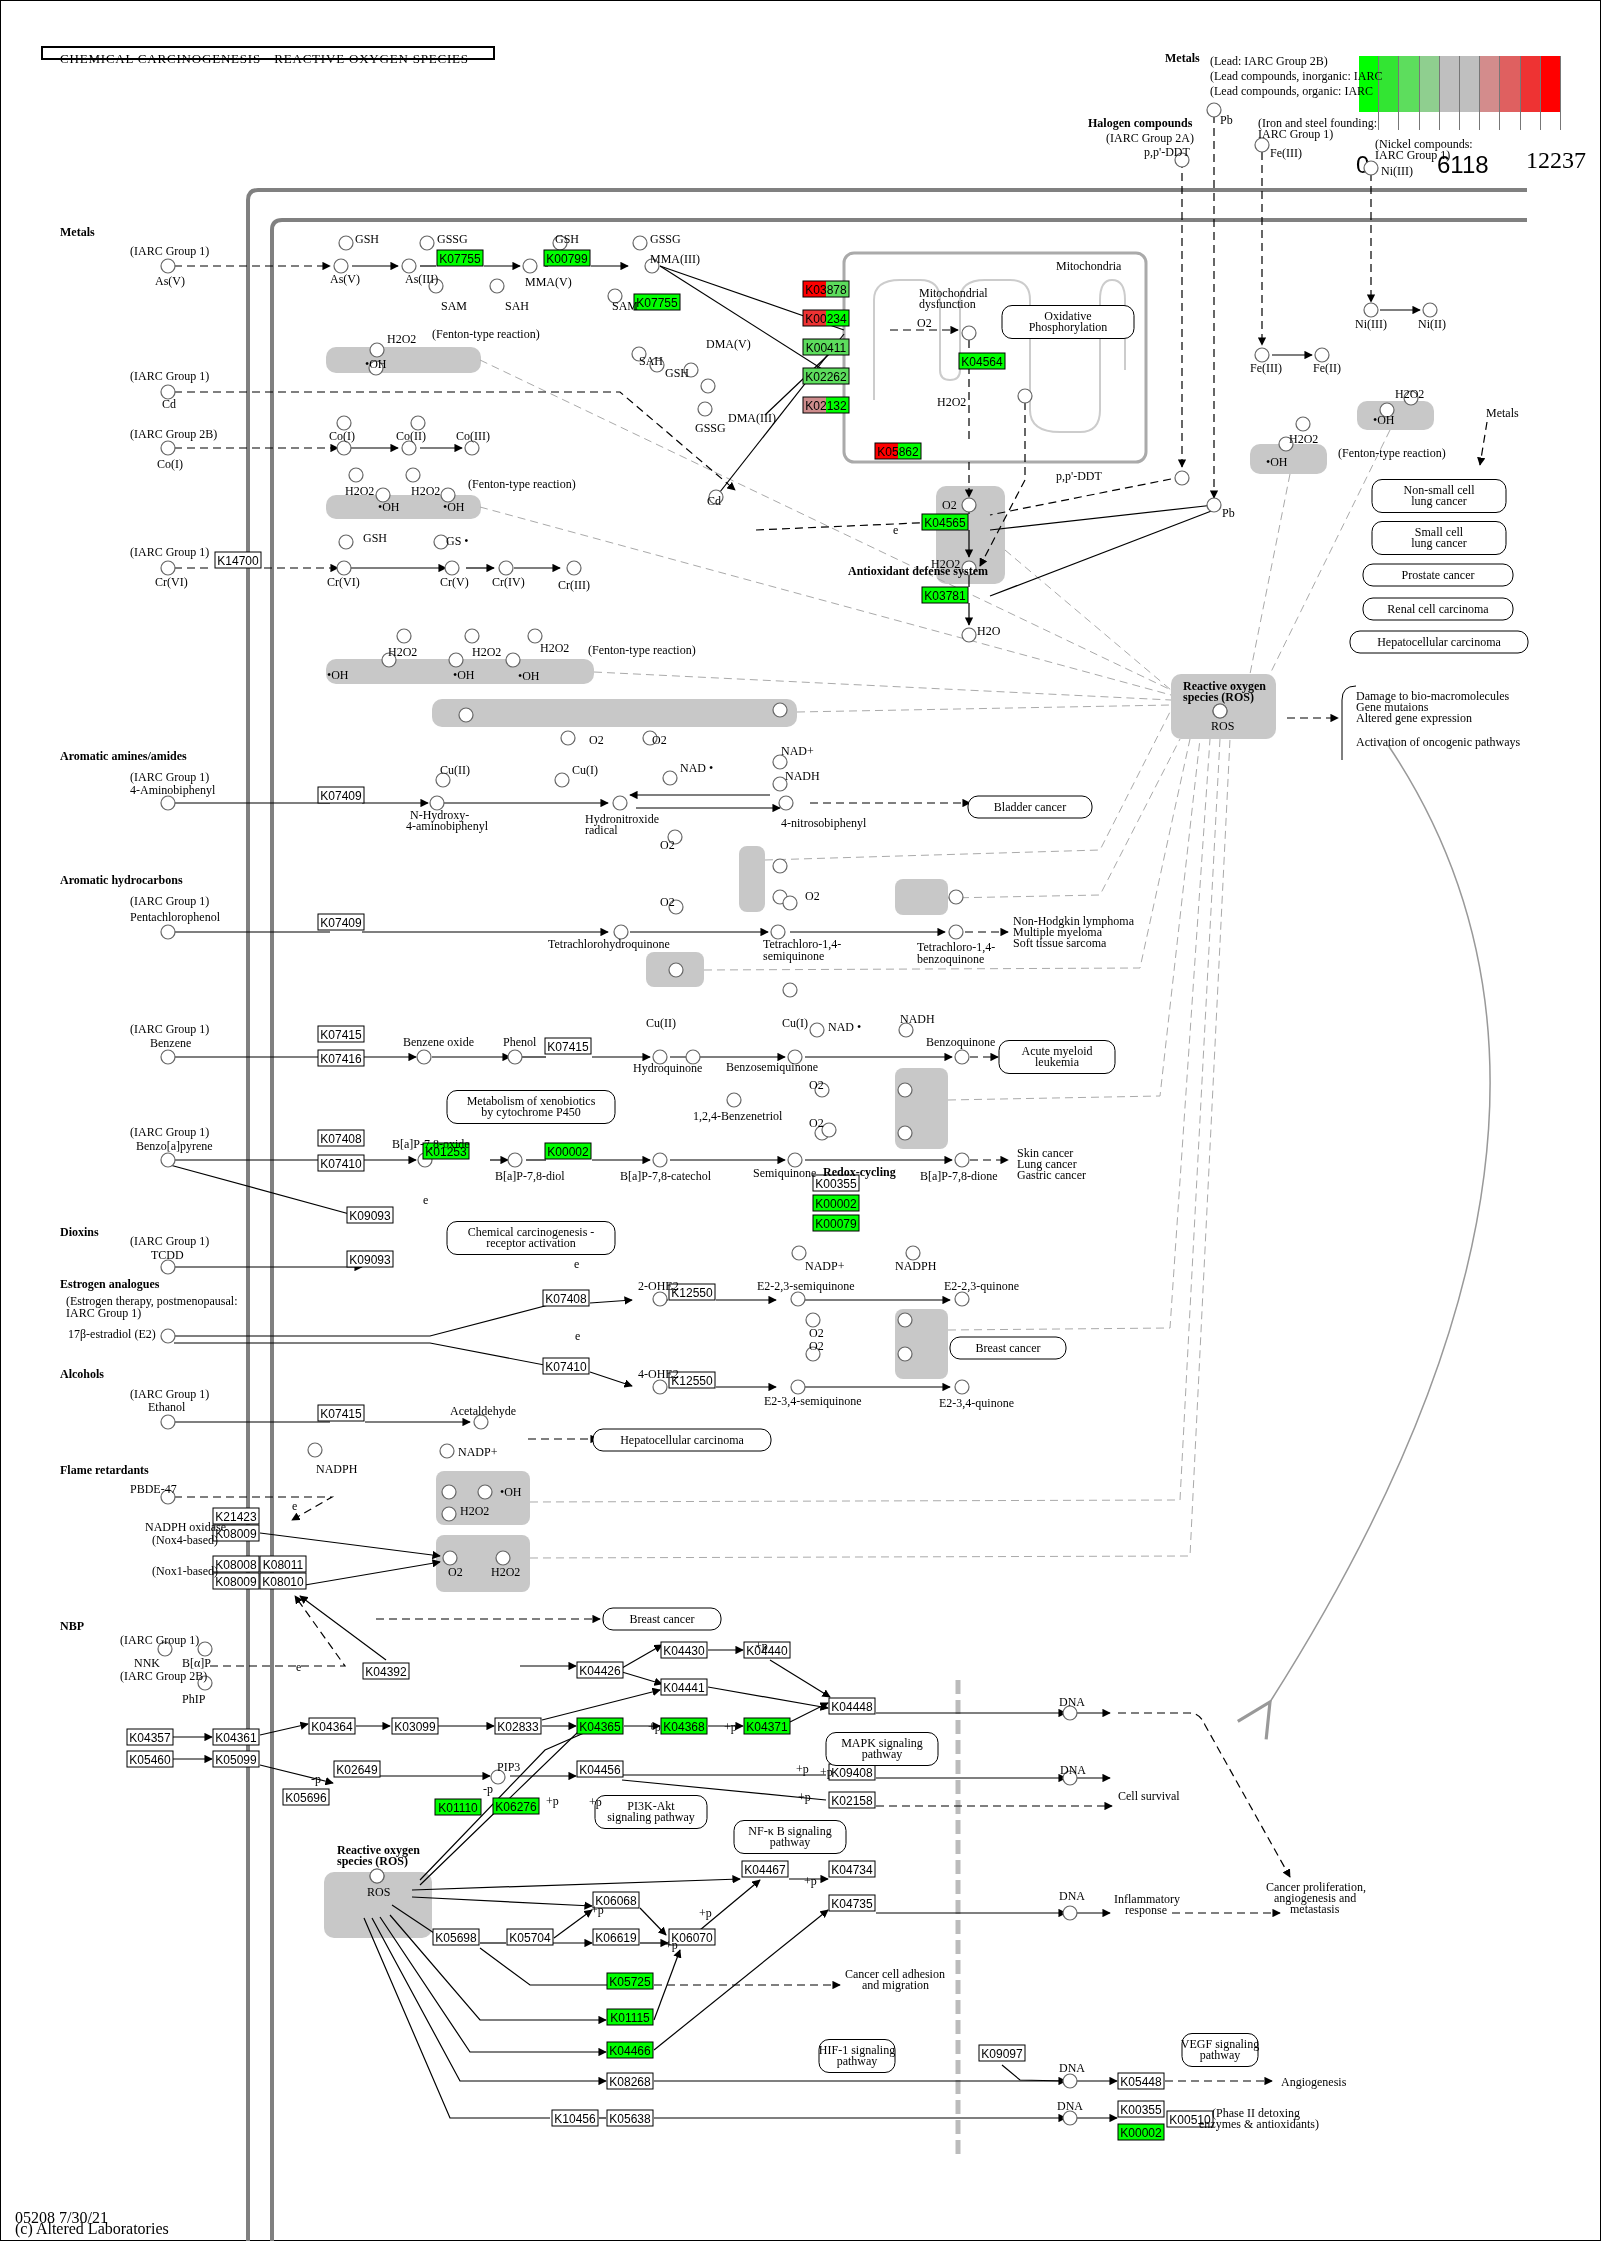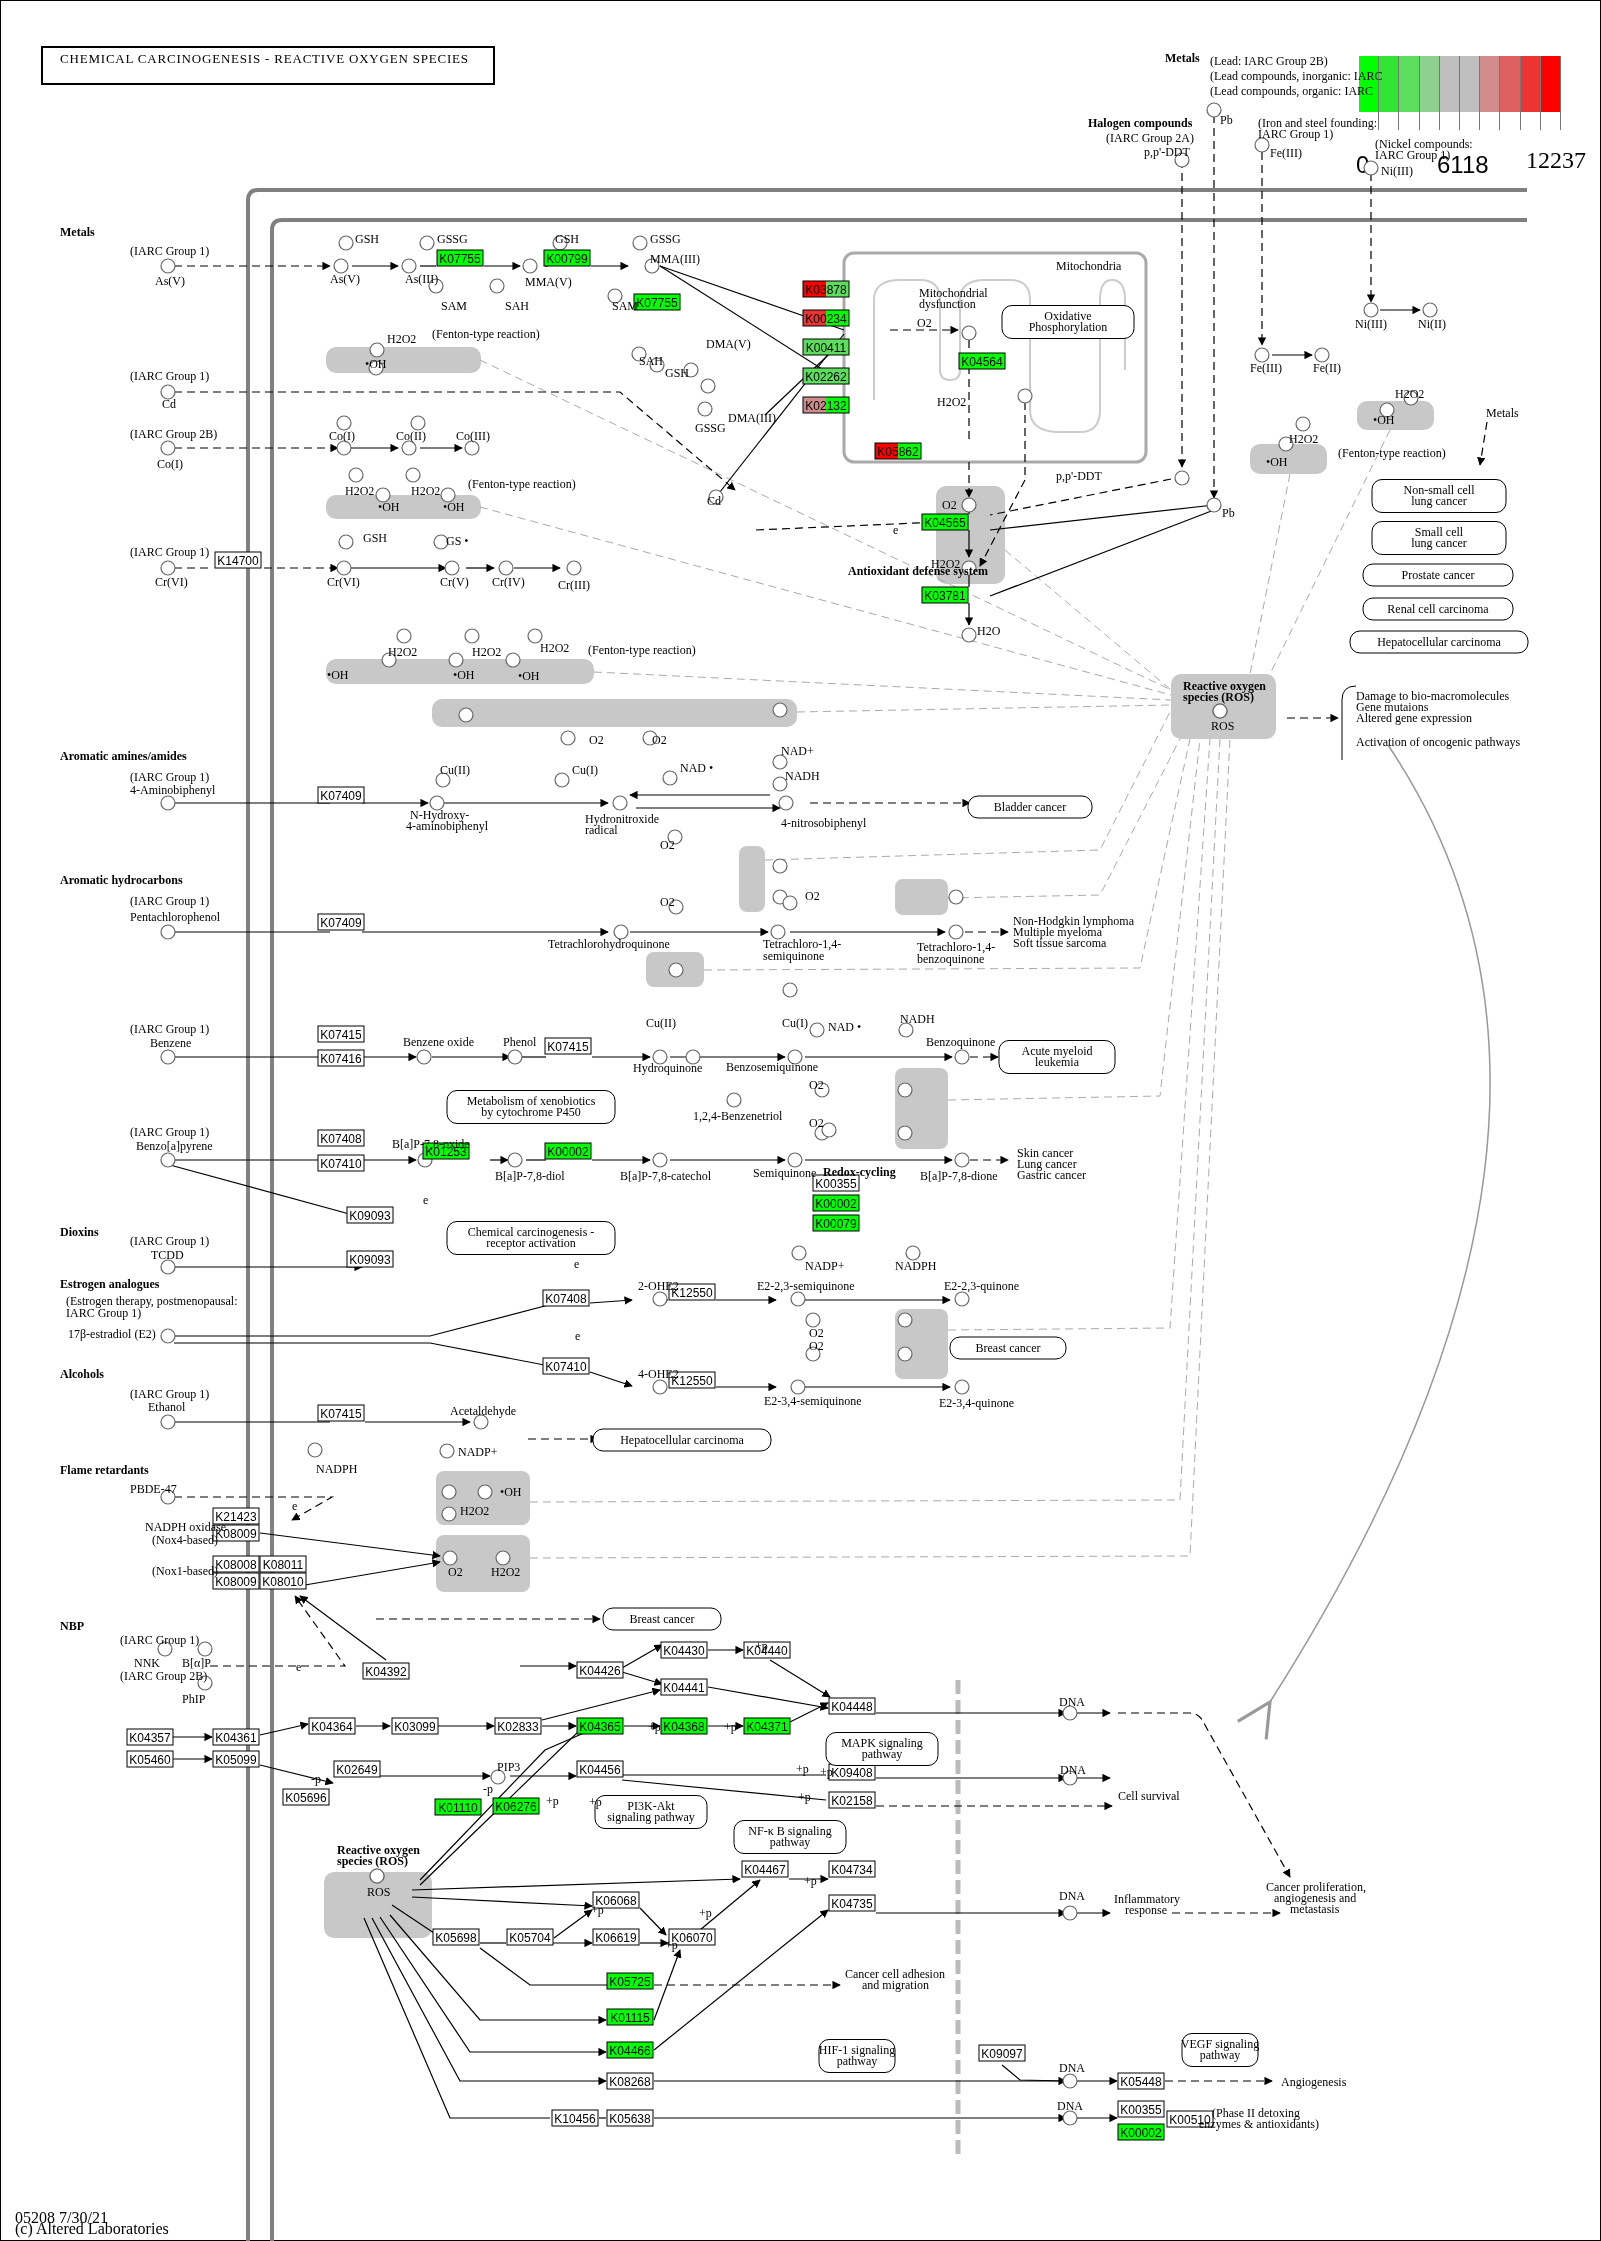--- a/index.html
+++ b/index.html
@@ -16,21 +16,21 @@
   .dl{stroke:#000;stroke-width:1.2;fill:none;stroke-dasharray:8 5;}
   .gl{stroke:#aaa;stroke-width:1;fill:none;stroke-dasharray:8 5;}
   .grp{fill:#c8c8c8;}
   .pbox{fill:#fff;stroke:#000;stroke-width:1;}
 </style>
 </head>
 <body>
 
 <div id="frame"></div>
 
-<div style="position:absolute;left:41px;top:46px;width:454px;height:39px;border:2px solid #000;box-sizing:border-box;">
+<div style="position:absolute;left:41px;top:46px;width:454px;height:14px;border:2px solid #000;box-sizing:border-box;">
   <span class="title" style="position:absolute;left:17px;top:3px;font-size:13px;letter-spacing:0.8px;font-family:'Liberation Serif',serif;">CHEMICAL CARCINOGENESIS - REACTIVE OXYGEN SPECIES</span>
 </div>
 
 <div style="position:absolute;left:1359px;top:56px;width:203px;height:92px;">
   <div id="legend-bar" style="position:absolute;left:0;top:0;width:202px;height:56px;display:flex;">
       <div style="flex: 1 1 0%; height: 100%; background: rgb(0, 255, 0); border-right: 1px solid rgb(119, 119, 119);"></div>
       <div style="flex: 1 1 0%; height: 100%; background: rgb(51, 229, 51); border-right: 1px solid rgb(119, 119, 119);"></div>
       <div style="flex: 1 1 0%; height: 100%; background: rgb(93, 221, 93); border-right: 1px solid rgb(119, 119, 119);"></div>
       <div style="flex: 1 1 0%; height: 100%; background: rgb(143, 207, 143); border-right: 1px solid rgb(119, 119, 119);"></div>
       <div style="flex: 1 1 0%; height: 100%; background: rgb(191, 191, 191); border-right: 1px solid rgb(119, 119, 119);"></div>

